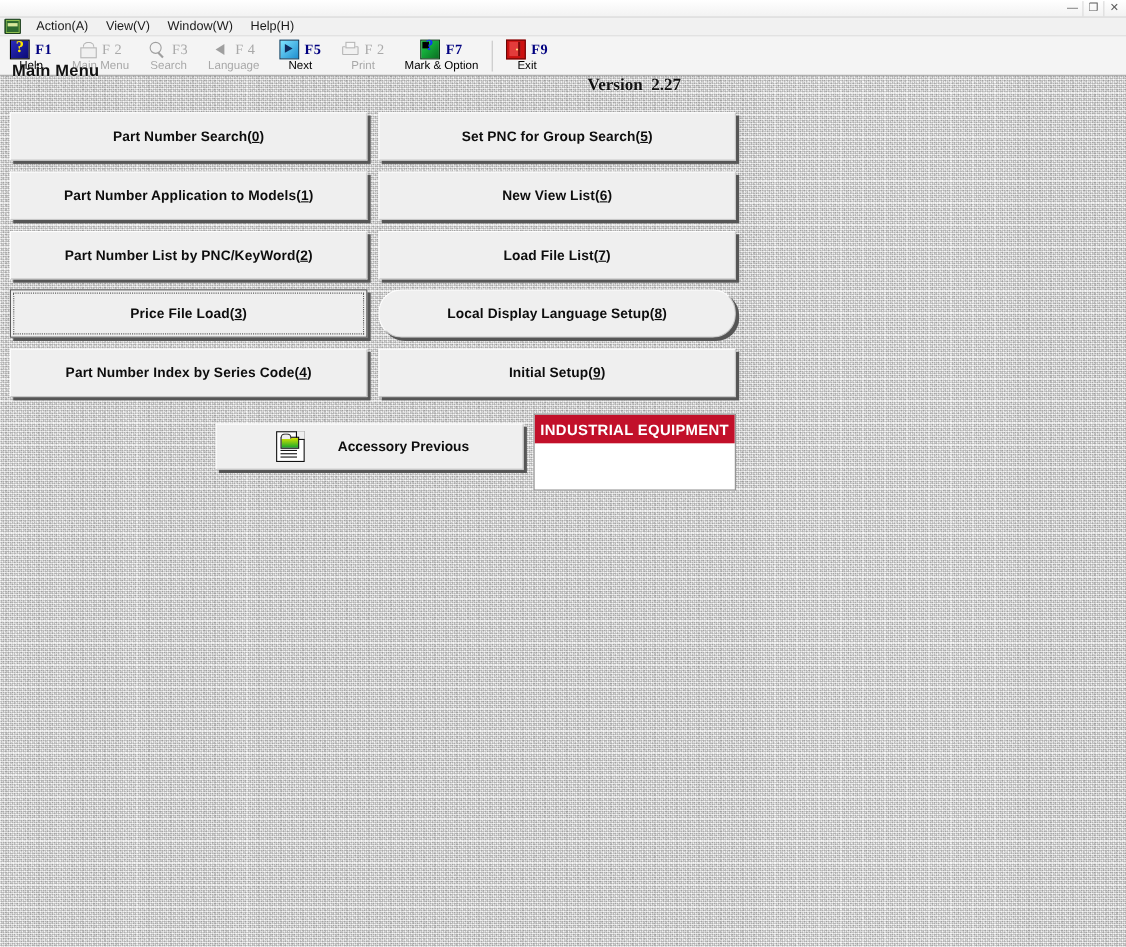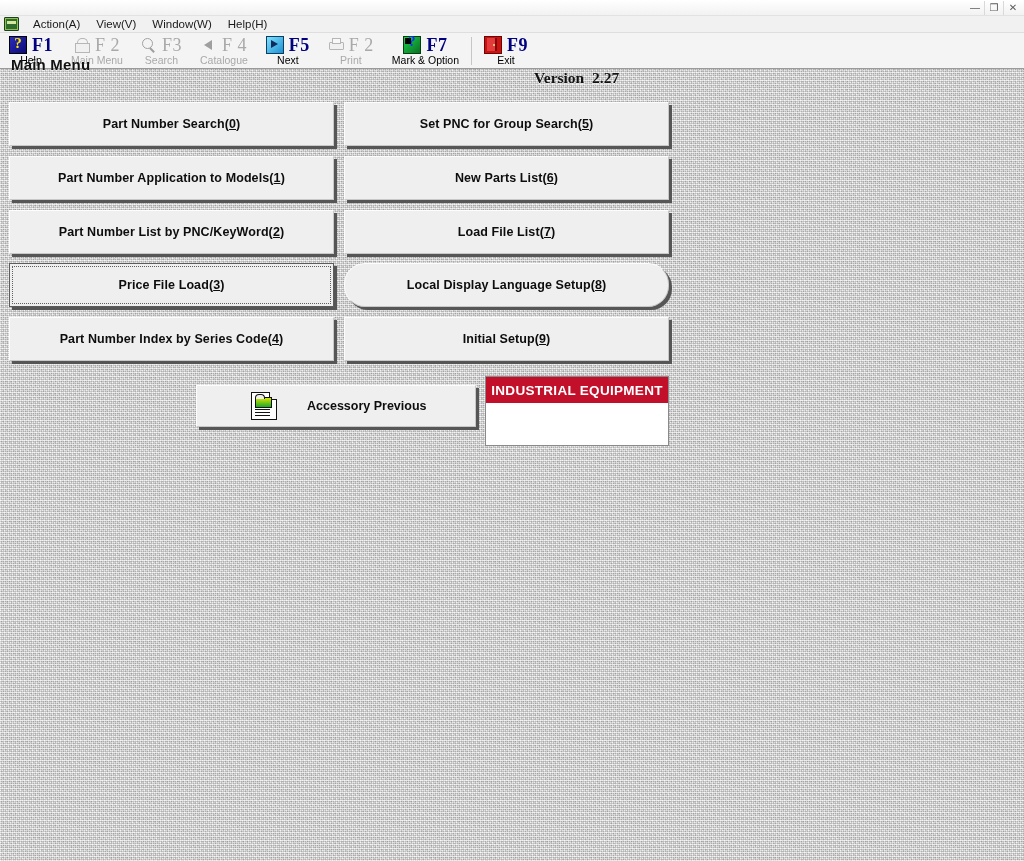--- a/index.html
+++ b/index.html
@@ -52,21 +52,21 @@
     border-bottom:1px solid #9a9a9a;
     box-sizing:border-box;
   }
   .tbtn{
     display:flex;flex-direction:column;align-items:center;justify-content:center;
     height:34px;padding:0 9px;position:relative;box-sizing:border-box;
   }
   .tbtn .row1{display:flex;align-items:center;height:17px;}
   .tbtn .ico{width:16px;height:16px;margin-right:5px;position:relative;flex:none;}
   .tbtn .fkey{
-    font-family:"Liberation Serif",serif;font-weight:bold;font-size:18px;
+    font-family:"Liberation Serif",serif;font-weight:bold;font-size:13px;
     color:#000080;letter-spacing:.5px;
   }
   .tbtn .lbl{font-size:10.5px;color:#000000;margin-top:1px;line-height:10px;}
   .tbtn.disabled .fkey{color:#a9a9a9;font-weight:normal;}
   .tbtn.disabled .lbl{color:#a9a9a9;}
   .tb-sep{width:1px;height:28px;background:#c6c6c6;margin:0 3px;}
 
   
   .ico-help{background:linear-gradient(135deg,#2b2bbb,#0b0b77);border:1px solid #000;}
   .ico-help:after{content:"?";position:absolute;left:0;right:0;top:-2px;text-align:center;
@@ -259,21 +259,21 @@
       <span class="fkey">F3</span>
       </div>
     <div class="lbl">Search</div>
   </div>
 
   <div class="tbtn disabled">
     <div class="row1">
         <span class="ico ico-prev"></span>
       <span class="fkey">F 4</span>
       </div>
-    <div class="lbl">Catalogue</div>
+    <div class="lbl">Language</div>
   </div>
 
   <div class="tbtn">
     <div class="row1">
         <span class="ico ico-next"></span>
       <span class="fkey">F5</span>
       </div>
     <div class="lbl">Next</div>
   </div>
 
@@ -327,21 +327,21 @@
   <span><span>Price File Load(</span><span class="kk">3</span><span>)</span></span>
 </div>
 <div class="mbtn" style="left:9px;top:317px;width:325px;height:44px;">
   <span><span>Part Number Index by Series Code(</span><span class="kk">4</span><span>)</span></span>
 </div>
 
 <div class="mbtn" style="left:344px;top:102px;width:325px;height:44px;">
   <span><span>Set PNC for Group Search(</span><span class="kk">5</span><span>)</span></span>
 </div>
 <div class="mbtn" style="left:344px;top:156px;width:325px;height:44px;">
-  <span><span>New Parts List(</span><span class="kk">6</span><span>)</span></span>
+  <span><span>New View List(</span><span class="kk">6</span><span>)</span></span>
 </div>
 <div class="mbtn" style="left:344px;top:210px;width:325px;height:44px;">
   <span><span>Load File List(</span><span class="kk">7</span><span>)</span></span>
 </div>
 <div class="mbtn" style="left:344px;top:263px;width:325px;height:44px;border-radius:21px;">
   <span><span>Local Display Language Setup(</span><span class="kk">8</span><span>)</span></span>
 </div>
 <div class="mbtn" style="left:344px;top:317px;width:325px;height:44px;">
   <span><span>Initial Setup(</span><span class="kk">9</span><span>)</span></span>
 </div>

